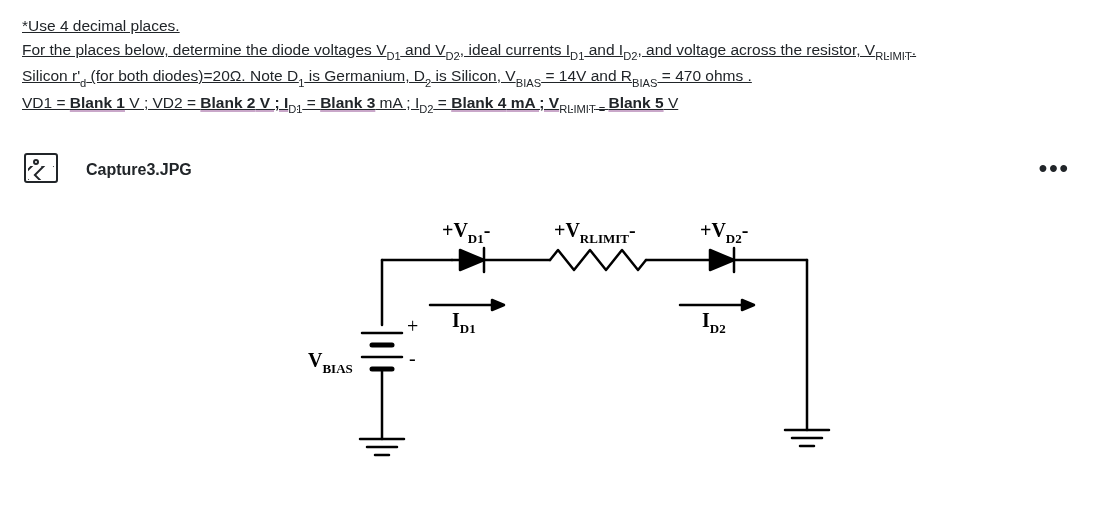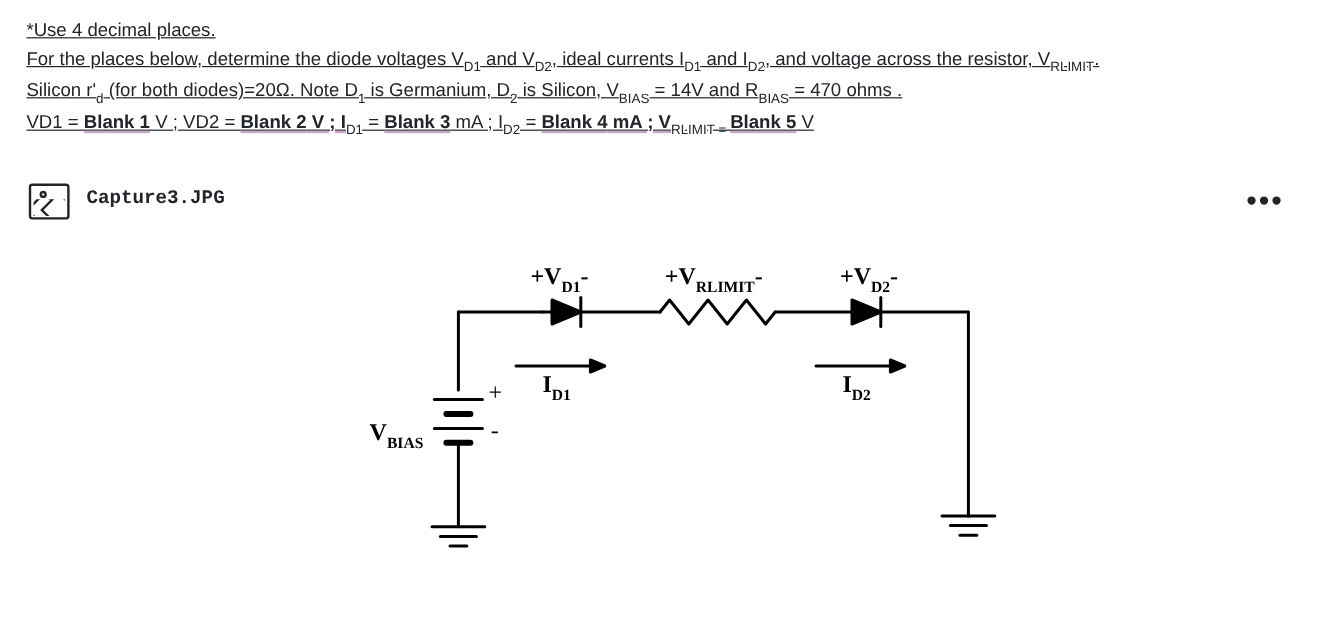--- a/index.html
+++ b/index.html
@@ -21,21 +21,21 @@
       font-weight: 700; 
     }
     .sub { font-size: 0.72em; vertical-align: sub; position: relative; top: 0.1em; }
     .attachment-row {
       display: flex;
       align-items: center;
       justify-content: space-between;
       margin-top: 32px;
       padding: 4px 6px 4px 2px;
     }
-    .attachment-left { display: flex; align-items: flex-start; gap: 14px; font-family: Liberation Mono, monospace; }
+    .attachment-left { display: flex; align-items: flex-end; gap: 28px; }
     .img-icon {
       width: 34px; height: 30px;
       border: 2px solid #212529;
       border-radius: 3px;
       position: relative;
       flex: 0 0 auto;
     }
     .img-icon .sun {
       position: absolute; top: 4px; left: 7px;
       width: 6px; height: 6px; border: 2px solid #212529; border-radius: 50%;

